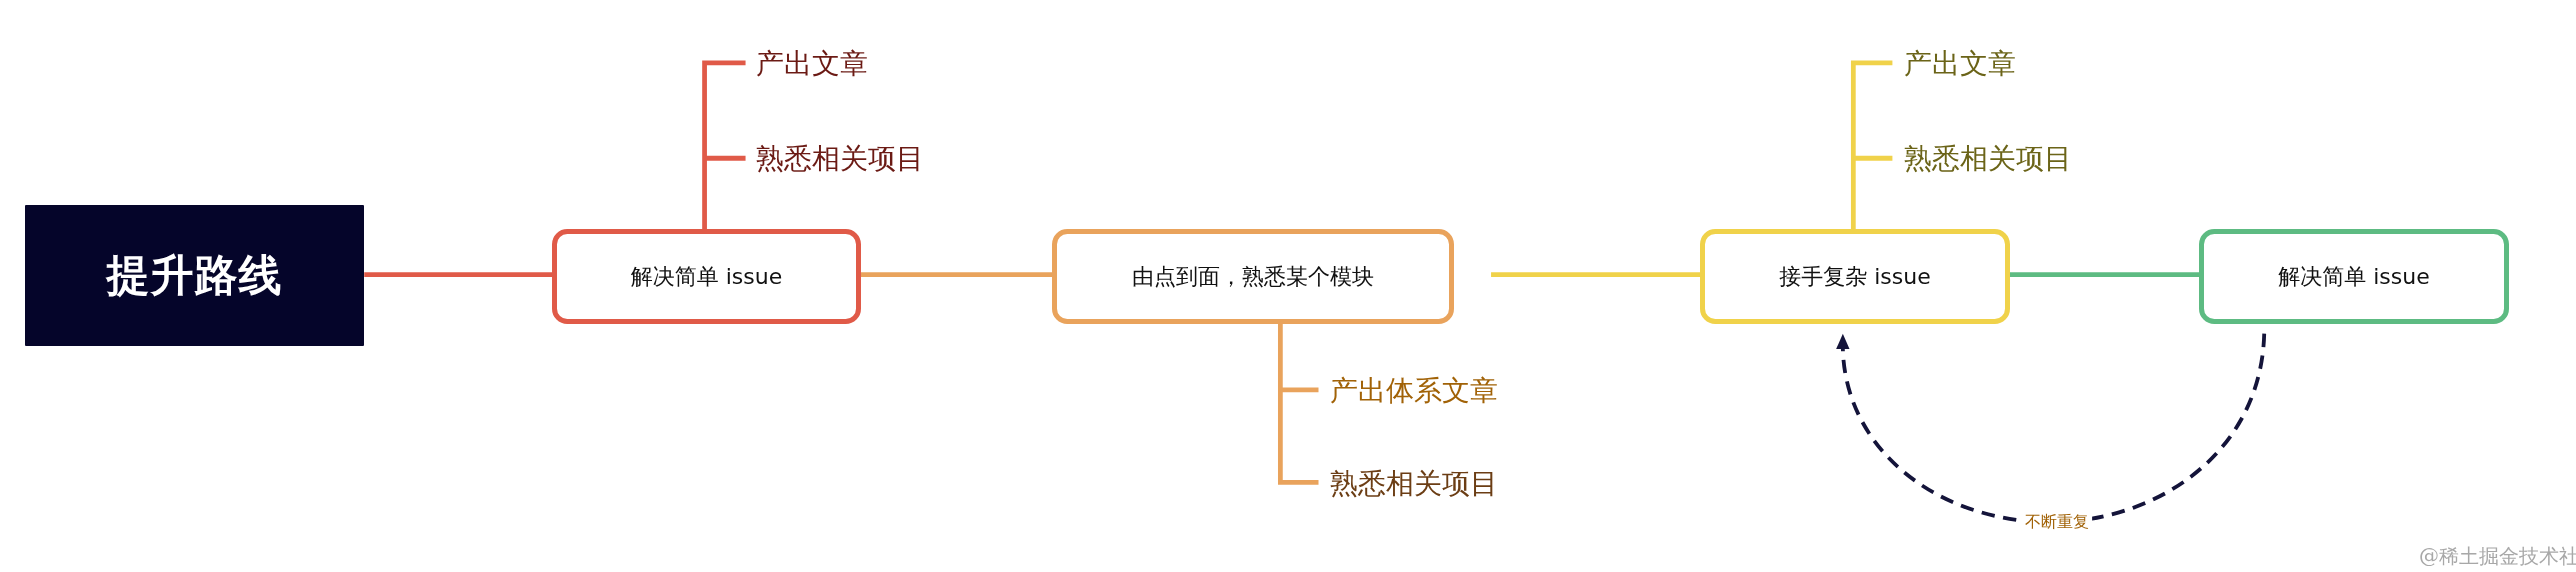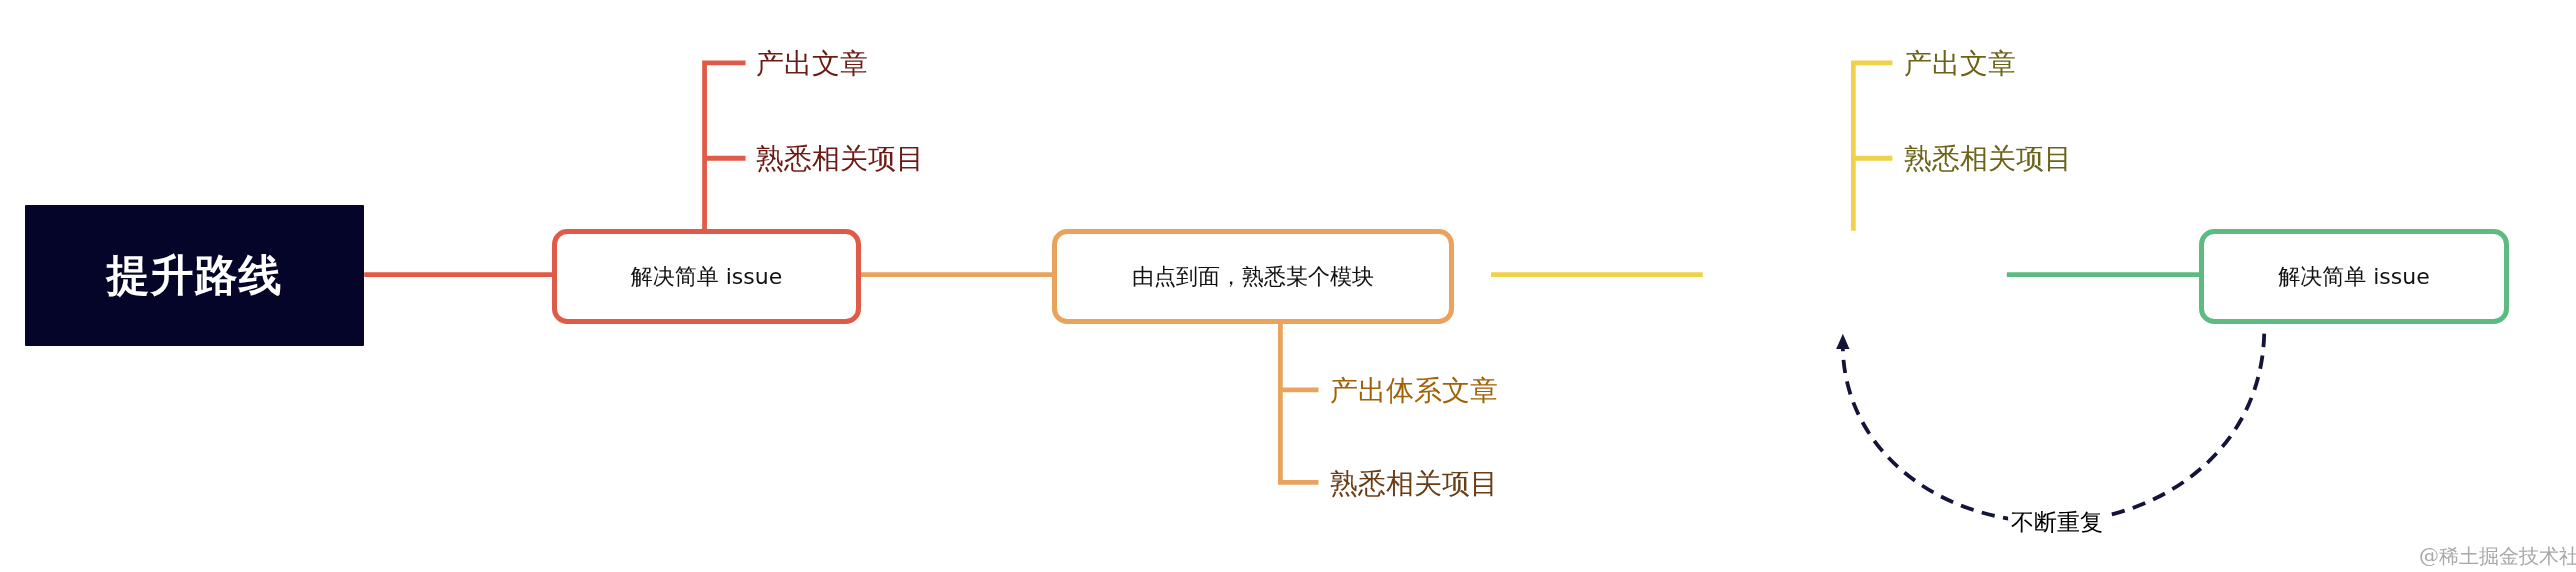--- a/index.html
+++ b/index.html
@@ -17,21 +17,21 @@
     position: absolute; top: 229px; height: 95px; box-sizing: border-box;
     border: 5.7px solid #000; border-radius: 15.3px; background: #ffffff;
     display: flex; align-items: center; justify-content: center;
     color: #111111; font-size: 22px; font-weight: 500; white-space: nowrap;
   }
   .child {
     position: absolute; font-size: 28px; font-weight: normal; white-space: nowrap;
     line-height: 29px; transform: translateY(-50%);
   }
   .loop-label {
-    position: absolute; font-size: 23px; color: #000000; white-space: nowrap;
+    position: absolute; font-size: 16px; color: #a16207; white-space: nowrap;
     background: #ffffff; padding: 0 2.9px; transform: translate(-50%, -50%);
   }
   .watermark {
     position: absolute; font-size: 20px; color: #a8a8a8; white-space: nowrap;
     font-family: "DejaVu Serif", "Liberation Serif", serif;
     transform: translateY(-50%);
   }
 </style>
 </head>
 <body>
@@ -69,20 +69,23 @@
   <div class="root">
     <span>提升路线</span>
   </div>
 
   <div class="node" style="left:552px; width:309px; border-color:#e05a48;">
     <span>解决简单 issue</span>
   </div>
   <div class="node" style="left:1052px; width:402px; border-color:#e9a35c;">
     <span>由点到面，熟悉某个模块</span>
   </div>
+  <div class="node" style="left:1700px; width:310px; border-color:#f0d24a;">
+    <span>接手复杂 issue</span>
+  </div>
   <div class="node" style="left:2199px; width:310px; border-color:#5dbb82;">
     <span>解决简单 issue</span>
   </div>
 
   <div class="child" style="left:756px; top:63px; color:#6b1a14;">产出文章</div>
   <div class="child" style="left:756px; top:158px; color:#6b1a14;">熟悉相关项目</div>
 
   <div class="child" style="left:1330px; top:390px; color:#a16207;">产出体系文章</div>
   <div class="child" style="left:1330px; top:483px; color:#6b3d14;">熟悉相关项目</div>
 

